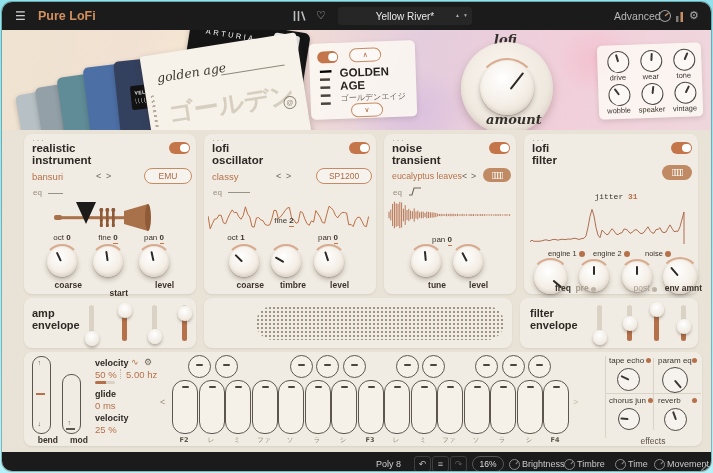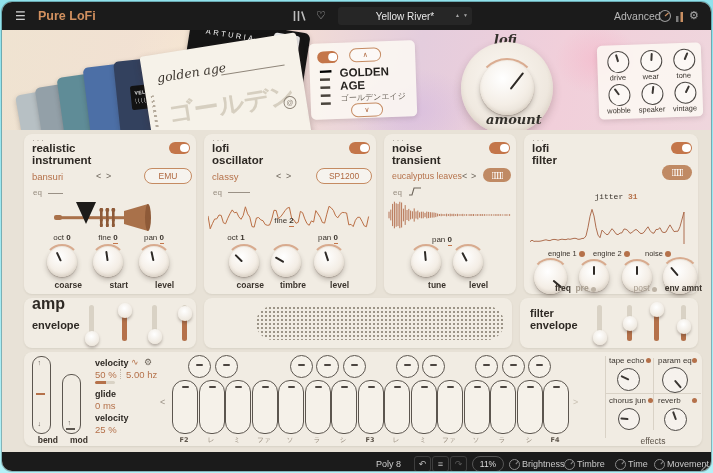--- a/index.html
+++ b/index.html
@@ -251,21 +251,21 @@
     <div class="knob3d" style="left:23px;top:113px;width:30px;height:30px;--a:-25deg;">
         <div class="ptr"></div>
       </div>
     <div class="knob3d" style="left:69px;top:113px;width:30px;height:30px;--a:-8deg;">
         <div class="ptr"></div>
       </div>
     <div class="knob3d" style="left:115px;top:113px;width:30px;height:30px;--a:-12deg;">
         <div class="ptr"></div>
       </div>
     <span class="abs klabel" style="left:18px;top:146px;width:40px;">coarse</span>
-    <span class="abs klabel" style="left:64px;top:146px;width:40px;">start</span>
+    <span class="abs klabel" style="left:64px;top:154px;width:40px;">start</span>
     <span class="abs klabel" style="left:110px;top:146px;width:40px;">level</span>
   </div>
 
   <div class="card" style="left:202px;top:132px;width:172px;height:160px;">
     <span class="abs mdots" style="left:8px;top:3px;">···</span>
     <div class="toggle" style="left:145px;top:8px;">
         <i></i>
       </div>
     <span class="abs mtitle" style="left:8px;top:8px;">lofi</span>
     <span class="abs mtitle" style="left:8px;top:20px;">oscillator</span>
@@ -367,21 +367,21 @@
     <div class="knob3d" style="left:139px;top:126px;width:34px;height:34px;--a:-40deg;">
         <div class="ptr"></div>
       </div>
     <span class="abs klabel" style="left:7px;top:149px;width:40px;">freq</span>
     <span class="abs klabel dim" style="left:32px;top:149px;width:40px;font-weight:bold;"><span>pre</span> <span class="dot gray" style="width:5px;height:5px;"></span></span>
     <span class="abs klabel dim" style="left:93px;top:149px;width:40px;"><span>post</span> <span class="dot gray" style="width:5px;height:5px;"></span></span>
     <span class="abs klabel" style="left:134px;top:149px;width:44px;">env amnt</span>
   </div>
 
   <div class="card" style="left:22px;top:296px;width:172px;height:50px;">
-    <span class="abs mtitle" style="left:8px;top:0;font-size:16px;">amp</span>
+    <span class="abs mtitle" style="left:8px;top:9px;font-size:11px;">amp</span>
     <span class="abs mtitle" style="left:8px;top:21px;font-size:11px;">envelope</span>
     <div class="vslider" style="left:65px;top:7px;">
         <div class="th" style="top:26px;"></div>
       </div>
     <div class="vslider" style="left:98px;top:7px;">
         <div class="fill" style="top:12%;"></div>
         <div class="th" style="top:-2px;"></div>
       </div>
     <div class="vslider" style="left:128px;top:7px;">
         <div class="th" style="top:24px;"></div>
@@ -564,21 +564,21 @@
     <div class="sbicon" style="left:412px;top:4px;">
         <span>↶</span>
       </div>
     <div class="sbicon" style="left:430px;top:4px;">
         <span>≡</span>
       </div>
     <div class="sbicon" style="left:448px;top:4px;color:#5A5A5A;">
         <span>↷</span>
       </div>
     <div class="abs" style="left:470px;top:4px;width:30px;height:14px;border:1px solid #555;border-radius:8px;color:#DDD;font-size:8.5px;display:flex;align-items:center;justify-content:center;">
-        <span>11%</span>
+        <span>16%</span>
       </div>
     <span class="macroknob" style="left:507px;top:7px;"></span>
     <span class="abs" style="left:520px;top:7px;">Brightness</span>
     <span class="macroknob" style="left:562px;top:7px;"></span>
     <span class="abs" style="left:575px;top:7px;">Timbre</span>
     <span class="macroknob" style="left:613px;top:7px;"></span>
     <span class="abs" style="left:626px;top:7px;">Time</span>
     <span class="macroknob" style="left:652px;top:7px;"></span>
     <span class="abs" style="left:665px;top:7px;">Movement</span>
     <svg class="abs" style="left:697px;top:10px;" width="10" height="10">

